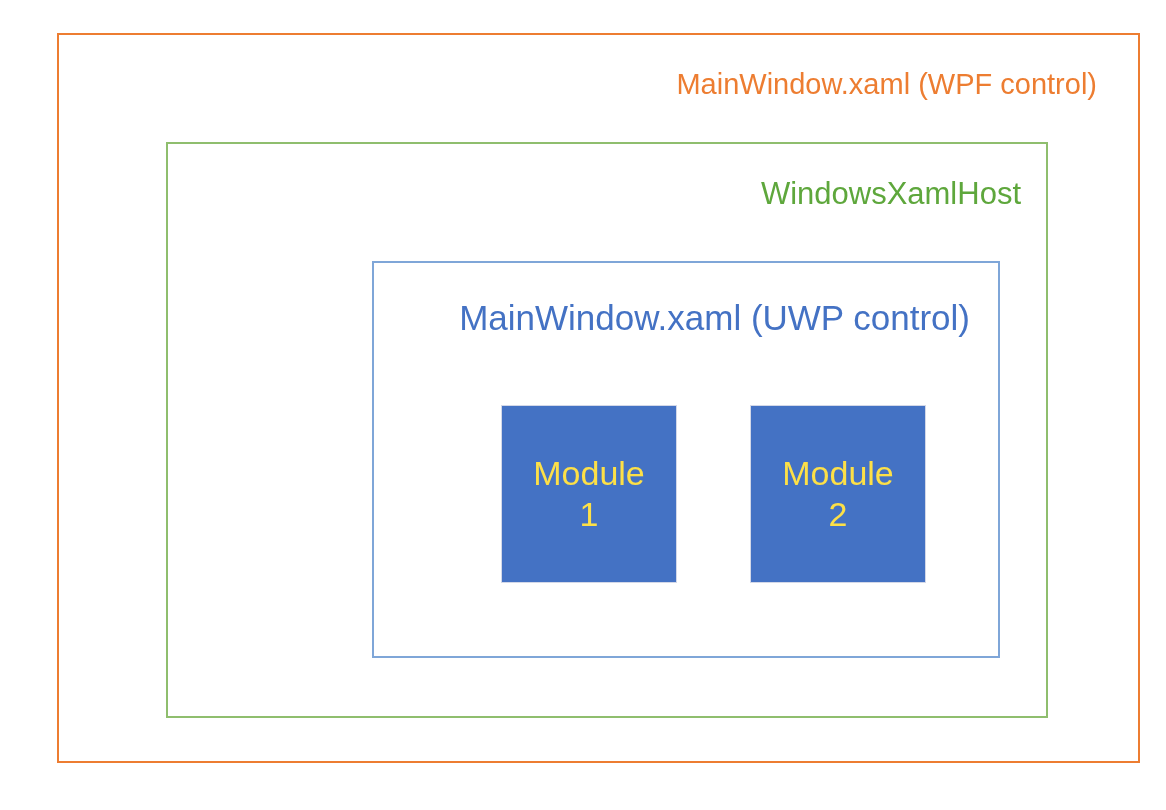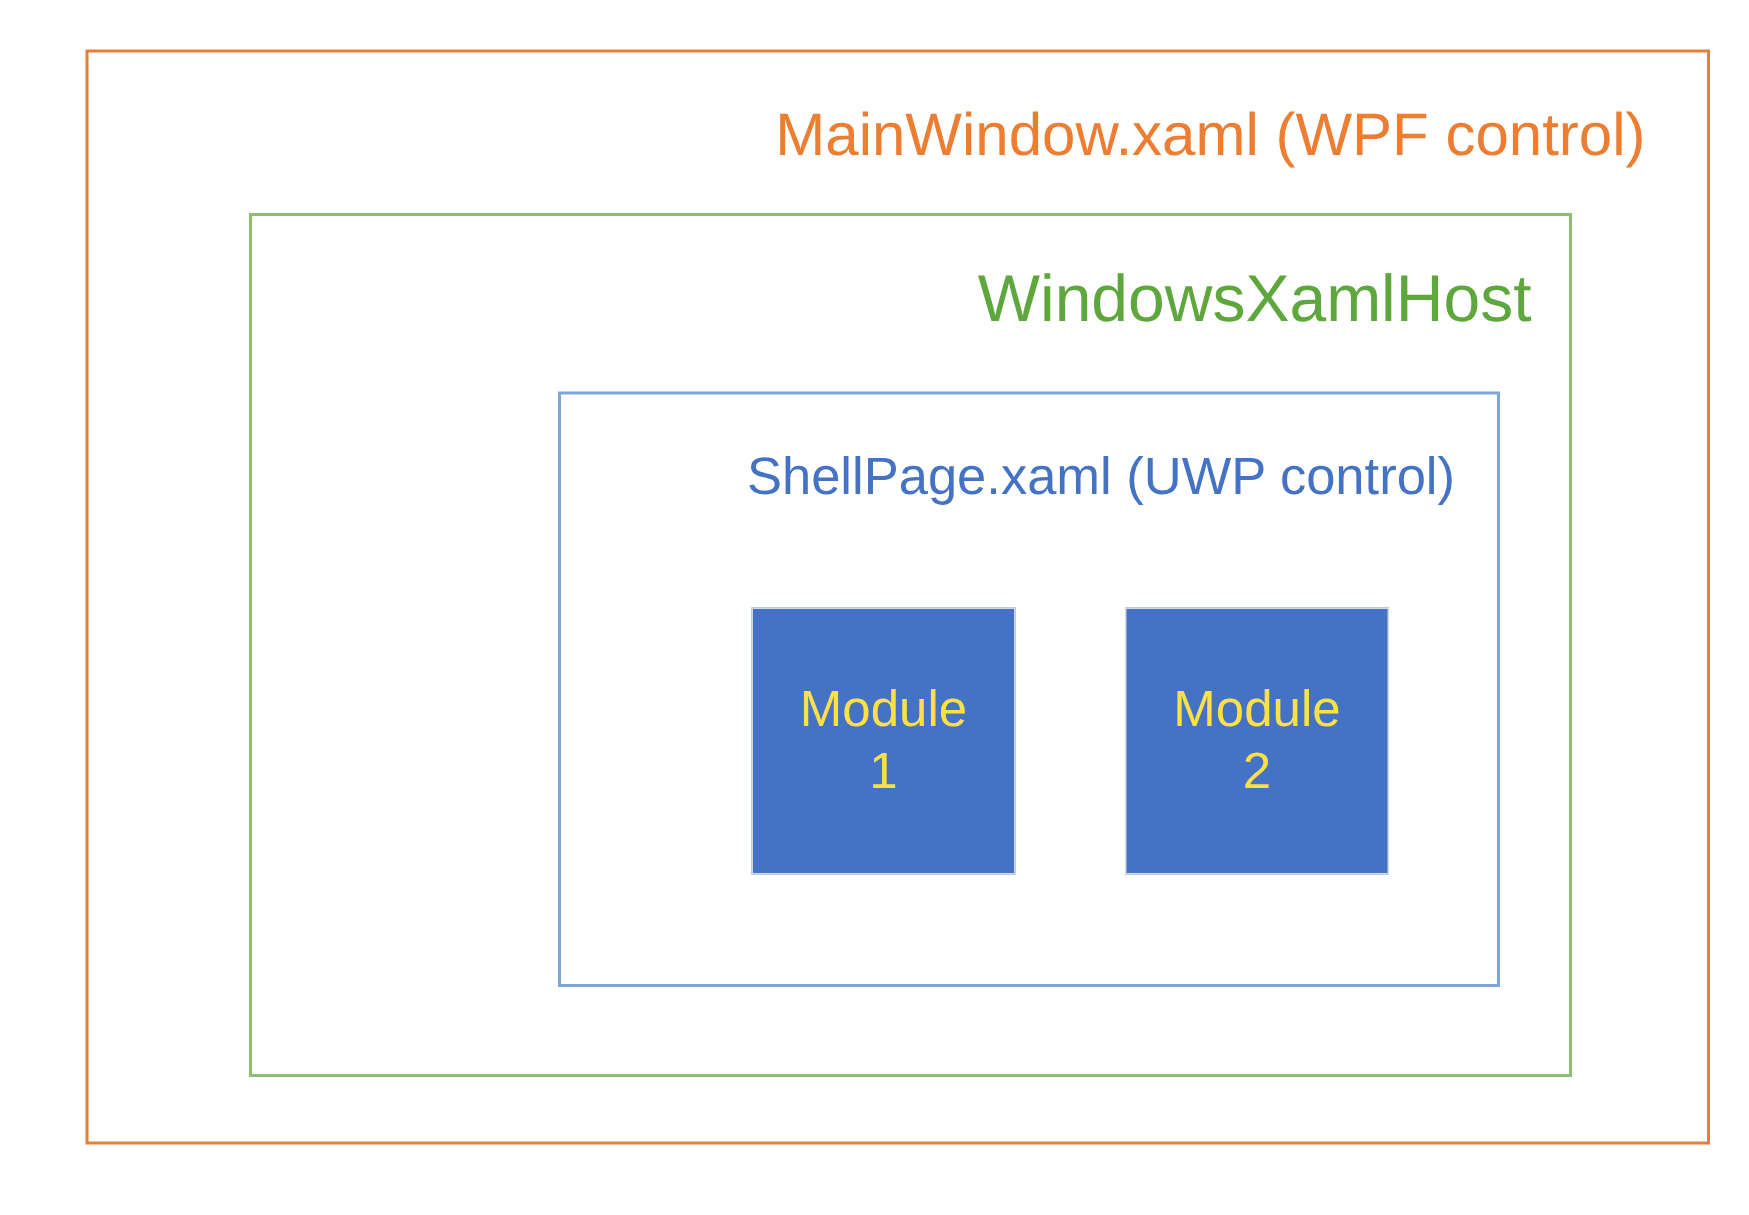--- a/index.html
+++ b/index.html
@@ -62,27 +62,27 @@
 
   
   .label {
     position: absolute;
     white-space: nowrap;
     line-height: 1.0;
   }
   .label-main {
     right: 0;
     top: 0;
-    font-size: 40px;
+    font-size: 29px;
     color: #ED7D31;
   }
   .label-host {
     right: 0;
     top: 0;
-    font-size: 44px;
+    font-size: 31px;
     color: #5EA73C;
   }
   .label-shell {
     right: 0;
     top: 0;
     font-size: 35px;
     color: #4472C4;
   }
 
   .label-main-wrap {
@@ -157,21 +157,21 @@
 
   <div class="label-main-wrap">
     <span class="label label-main">MainWindow.xaml (WPF control)</span>
   </div>
 
   <div class="label-host-wrap">
     <span class="label label-host">WindowsXamlHost</span>
   </div>
 
   <div class="label-shell-wrap">
-    <span class="label label-shell">ShellPage.xaml (UWP control)</span>
+    <span class="label label-shell">MainWindow.xaml (UWP control)</span>
   </div>
 
   <div class="module module-1">
     <span class="module-label">Module
 1</span>
   </div>
 
   <div class="module module-2">
     <span class="module-label">Module
 2</span>

